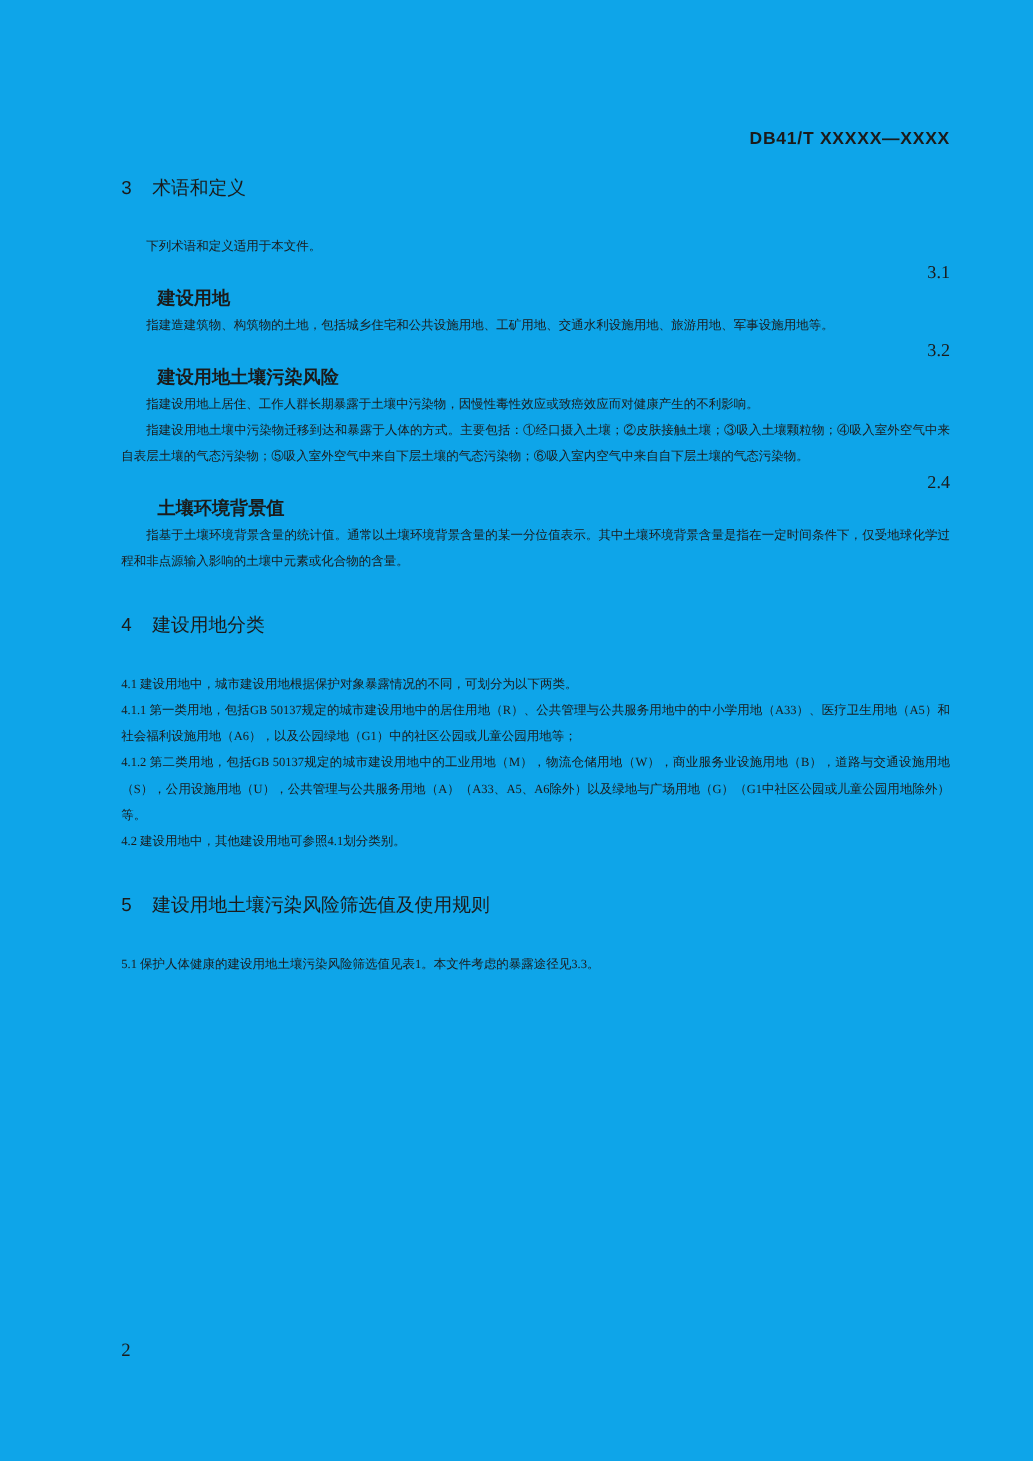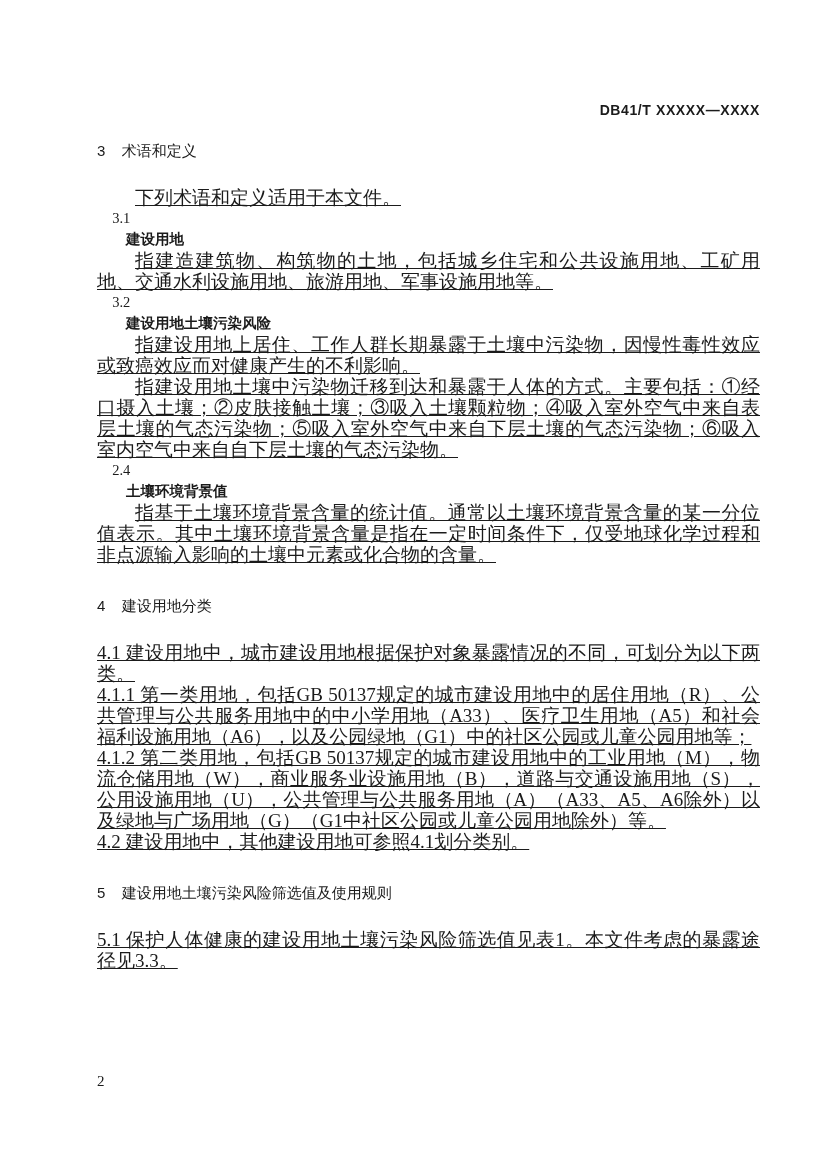--- a/index.html
+++ b/index.html
@@ -1,21 +1,21 @@
 <!DOCTYPE html>
 <html><head>
 <meta charset="utf-8">
 <style>
   html, body { margin: 0; padding: 0; background: #e8e8e8; }
   .page {
     position: relative;
     width: 826px;
     height: 1169px;
     margin: 0 auto;
-    background: #ffffff;
+    background: #0ea5e9;
     font-family: "Liberation Serif", "DejaVu Serif", serif;
     color: #1b1b1b;
     overflow: hidden;
     box-sizing: border-box;
   }
   .content {
     position: absolute;
     left: 97px;
     top: 101px;
     width: 663px;
@@ -33,31 +33,31 @@
     font-family: "Liberation Sans", "DejaVu Sans", sans-serif;
     font-size: 15px;
     font-weight: normal;
     line-height: 21px;
     margin: 30px 0 26px 0;
   }
   .sec-heading.first { margin-top: 21px; }
   .sec-heading .num { display: inline-block; margin-right: 1.1em; }
   p.body-line {
     margin: 0;
-    font-size: 19px;
+    font-size: 10px;
     line-height: 21px;
     text-align: justify;
-    text-decoration: underline;
   }
   p.indent2 { text-indent: 2em; }
   p.term-number {
     margin: 0;
     padding-left: 1.05em;
     font-size: 14.5px;
     line-height: 21px;
+    text-align: right;
   }
   p.term-title {
     margin: 0;
     padding-left: 2em;
     font-size: 14.5px;
     line-height: 21px;
     font-weight: bold;
     font-family: Liberation Serif, serif;
   }
   .page-num {

